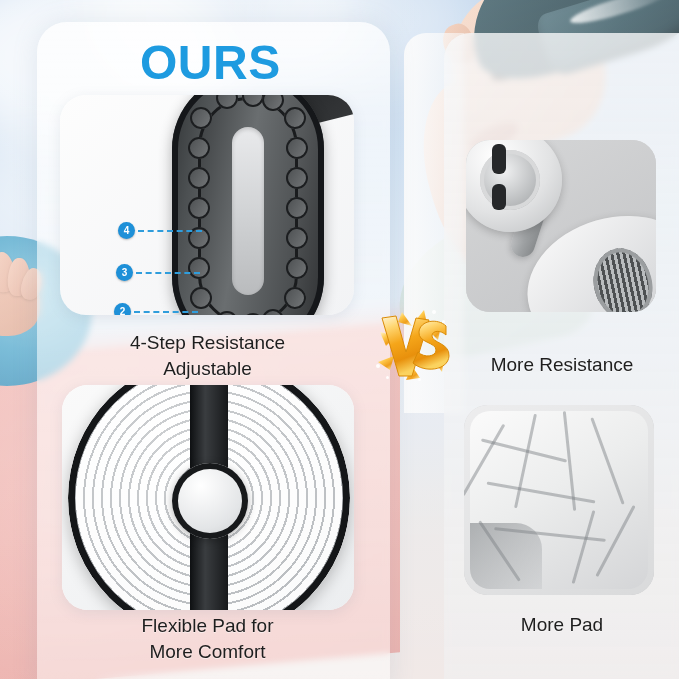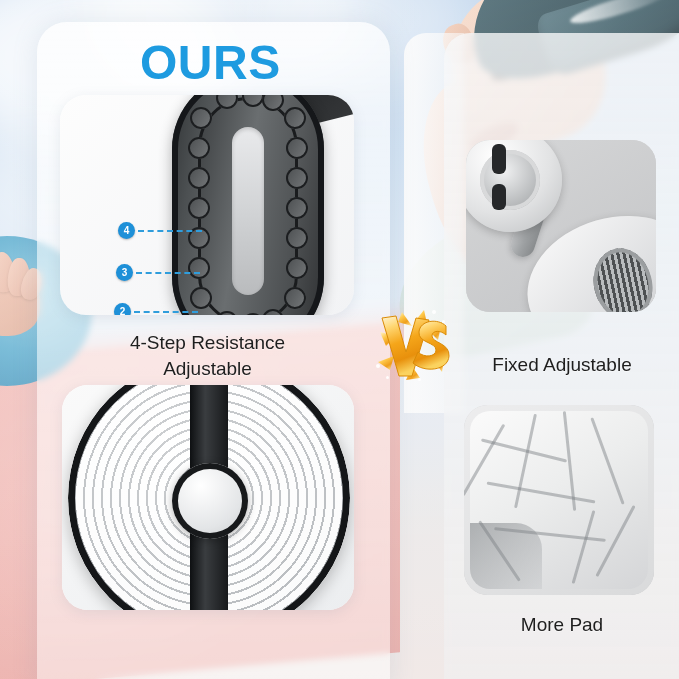--- a/index.html
+++ b/index.html
@@ -433,21 +433,23 @@
       <div class="rib" style="left:30px;top:128px;width:112px;height:3px;transform:rotate(6deg)"></div>
       <div class="rib" style="left:118px;top:104px;width:3px;height:76px;transform:rotate(16deg)"></div>
       <div class="rib" style="left:150px;top:96px;width:3px;height:80px;transform:rotate(28deg)"></div>
       <div class="rib" style="left:34px;top:110px;width:3px;height:72px;transform:rotate(-34deg)"></div>
       <div class="fp-dark"></div>
     </div>
   </div>
 
   <div class="cap-txt cap-res">4-Step Resistance
 Adjustable</div>
-  <div class="cap-txt cap-fixres">Fixed Adjustable</div>
+  <div class="cap-txt cap-flex">Flexible Pad for
+More Comfort</div>
+  <div class="cap-txt cap-fixres">More Resistance</div>
   <div class="cap-txt cap-fixpad">More Pad</div>
 
   <div class="vs">
     <svg width="84" height="80" viewBox="0 0 84 80" aria-hidden="true">
       <defs>
         <linearGradient id="gold" x1="0" y1="0" x2="0.3" y2="1">
           <stop offset="0%" stop-color="#fff6d8"></stop>
           <stop offset="22%" stop-color="#ffd773"></stop>
           <stop offset="50%" stop-color="#f5a61a"></stop>
           <stop offset="78%" stop-color="#e8900c"></stop>

